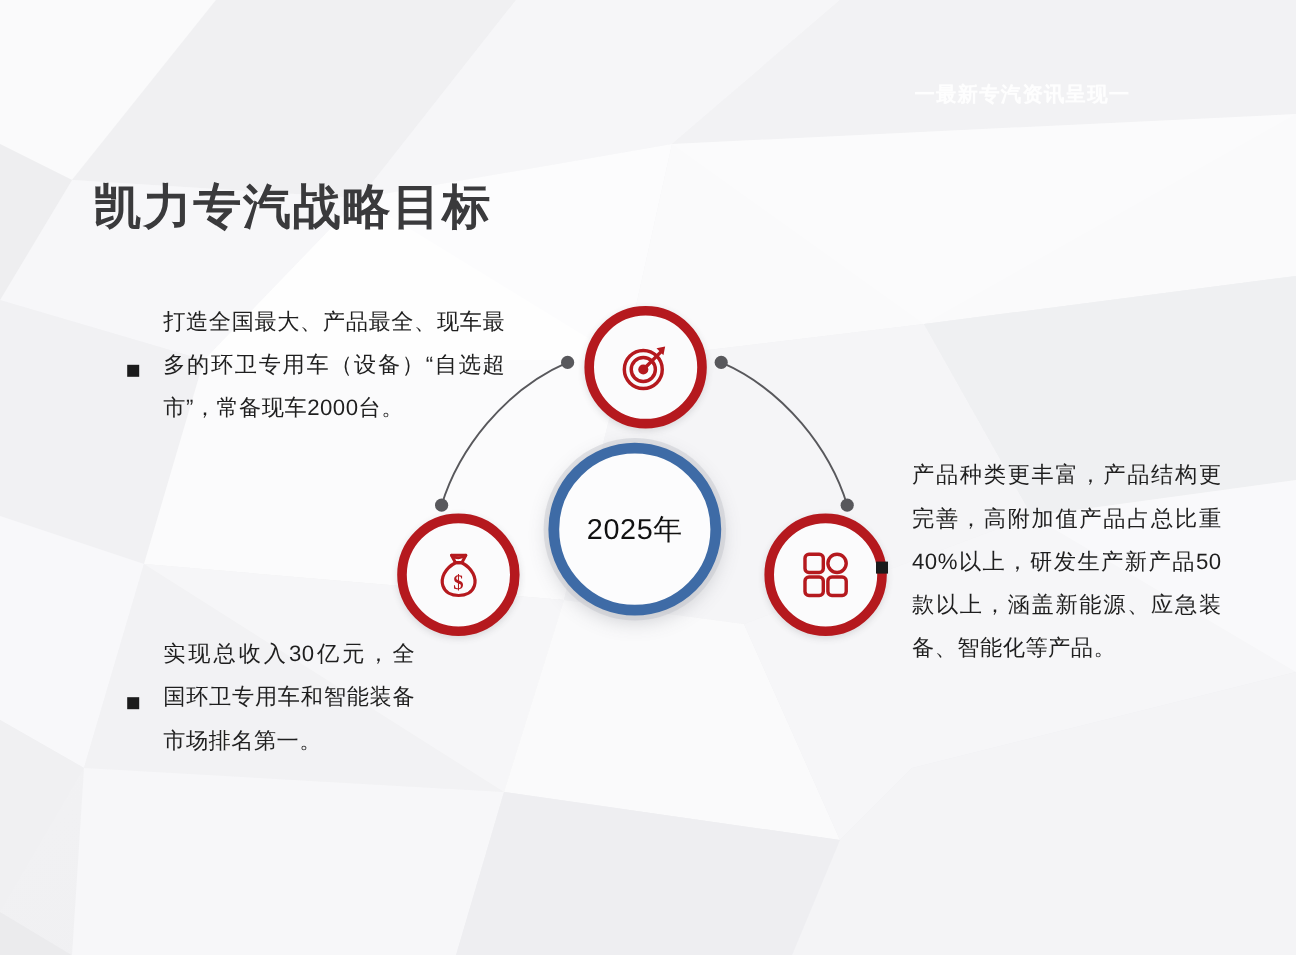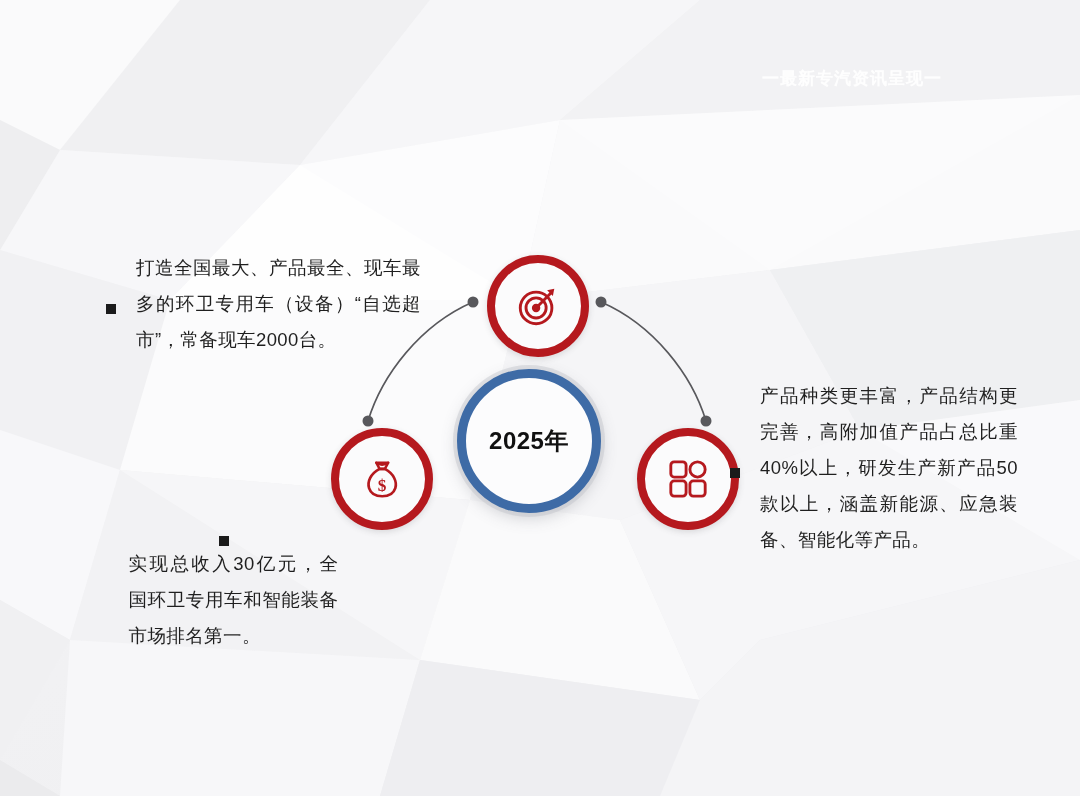--- a/index.html
+++ b/index.html
@@ -81,21 +81,21 @@
     font-size: 18.5px;
     line-height: 36px;
     letter-spacing: 0.4px;
     text-align: justify;
     text-justify: inter-ideograph;
   }
 
   #bullet-top-left   { left: 106px; top: 250px;  width: 330px; }
   #bullet-top-left .bullet-text { width: 285px; }
 
-  #bullet-bottom-left{ left: 106px; top: 527px;  width: 255px; flex-direction: column; }
+  #bullet-bottom-left{ left: 106px; top: 527px;  width: 255px; }
   #bullet-bottom-left .bullet-text { width: 210px; }
 
   #bullet-right      { left: 730px; top: 378px;  width: 288px; }
   #bullet-right .bullet-text { width: 258px; }
 
   
   #diagram {
     position: absolute;
     left: 310px;
     top: 235px;
@@ -139,21 +139,21 @@
     width: 126px;
     height: 126px;
     border: 9px solid #3e6ba6;
     background: #fcfcfd;
     box-shadow:
        0 0 0 4px rgba(190,193,200,0.42),
        0 5px 16px rgba(80,85,95,0.25);
   }
   #center-label {
     font-size: 24px;
-    font-weight: bold;
+    font-weight: normal;
     color: #111111;
     letter-spacing: 0.5px;
   }
 
   .node-icon { display: block; }
 </style>
 </head>
 <body>
 
 <div id="slide">
@@ -193,20 +193,21 @@
     <polygon points="0,760 60,796 0,796" fill="#ebebed"></polygon>
 
     <polygon points="300,165 520,300 170,300" fill="#ffffff" opacity="0.55"></polygon>
     <polygon points="120,470 470,500 420,660" fill="#ffffff" opacity="0.35"></polygon>
     <polygon points="860,430 1080,400 1080,560" fill="#ffffff" opacity="0.4"></polygon>
     <polygon points="560,120 1080,95 770,270" fill="#ffffff" opacity="0.3"></polygon>
   </svg>
 
   <div id="watermark">一最新专汽资讯呈现一</div>
 
+  <h1 id="title">凯力专汽战略目标</h1>
 
   <div class="bullet-block" id="bullet-top-left">
     <span class="bullet-marker"></span>
     <span class="bullet-text">打造全国最大、产品最全、现车最多的环卫专用车（设备）“自选超市”，常备现车2000台。</span>
   </div>
 
   <div class="bullet-block" id="bullet-bottom-left">
     <span class="bullet-marker"></span>
     <span class="bullet-text">实现总收入30亿元，全国环卫专用车和智能装备市场排名第一。</span>
   </div>

